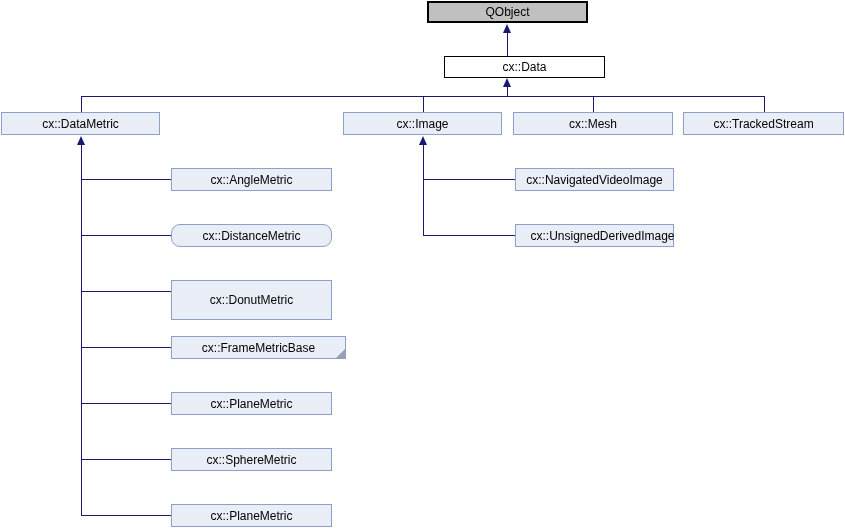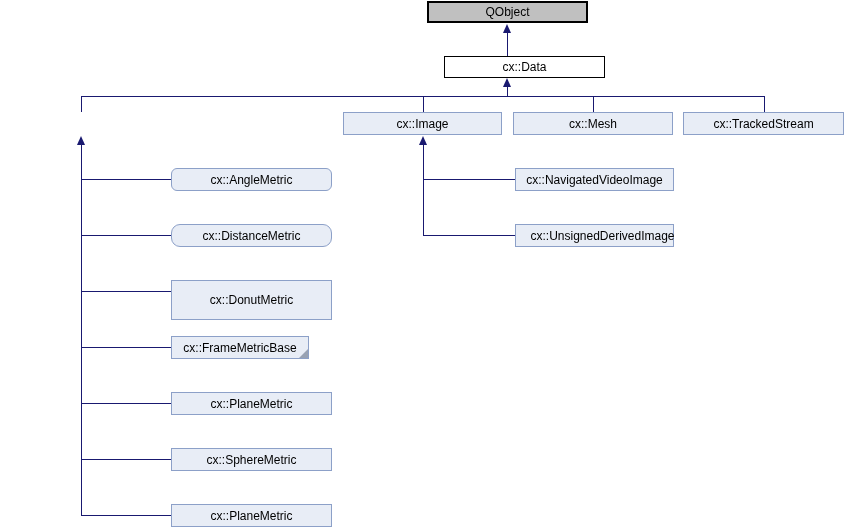--- a/index.html
+++ b/index.html
@@ -90,34 +90,35 @@
 
   <div class="arrow-up" style="left:419px; top:136px;"></div>
   <div class="edge-v" style="left:423px; top:144px; height:92px;"></div>
   <div class="edge-h" style="left:423px; top:179px; width:92px;"></div>
   <div class="edge-h" style="left:423px; top:235px; width:92px;"></div>
 
   <div class="node external" style="left:427px; top:1px; width:161px; height:22px;">QObject</div>
 
   <div class="node root" style="left:427px; top:56px; width:161px; height:22px;margin-left:17px;">cx::Data</div>
 
+  <div class="node" style="left:1px; top:112px; width:159px; height:23px;">cx::DataMetric</div>
 
   <div class="node" style="left:343px; top:112px; width:159px; height:23px;">cx::Image</div>
 
   <div class="node" style="left:513px; top:112px; width:160px; height:23px;">cx::Mesh</div>
 
   <div class="node" style="left:683px; top:112px; width:161px; height:23px;">cx::TrackedStream</div>
 
-  <div class="node" style="left:171px; top:168px; width:161px; height:23px;border-radius:6px;">cx::AngleMetric</div>
+  <div class="node" style="left:171px; top:168px; width:161px; height:23px;">cx::AngleMetric</div>
 
   <div class="node" style="left:171px; top:224px; width:161px; height:23px;border-radius:9px;">cx::DistanceMetric</div>
 
   <div class="node" style="left:171px; top:280px; width:161px; height:40px;">cx::DonutMetric</div>
 
-  <div class="node" style="left:171px; top:336px; width:138px; height:23px;">
+  <div class="node" style="left:171px; top:336px; width:175px; height:23px;">
     <span>cx::FrameMetricBase</span>
     <span class="fold-corner"></span>
   </div>
 
   <div class="node" style="left:171px; top:392px; width:161px; height:23px;">cx::PlaneMetric</div>
 
   <div class="node" style="left:171px; top:448px; width:161px; height:23px;">cx::SphereMetric</div>
 
   <div class="node" style="left:171px; top:504px; width:161px; height:23px;">cx::PlaneMetric</div>
 

